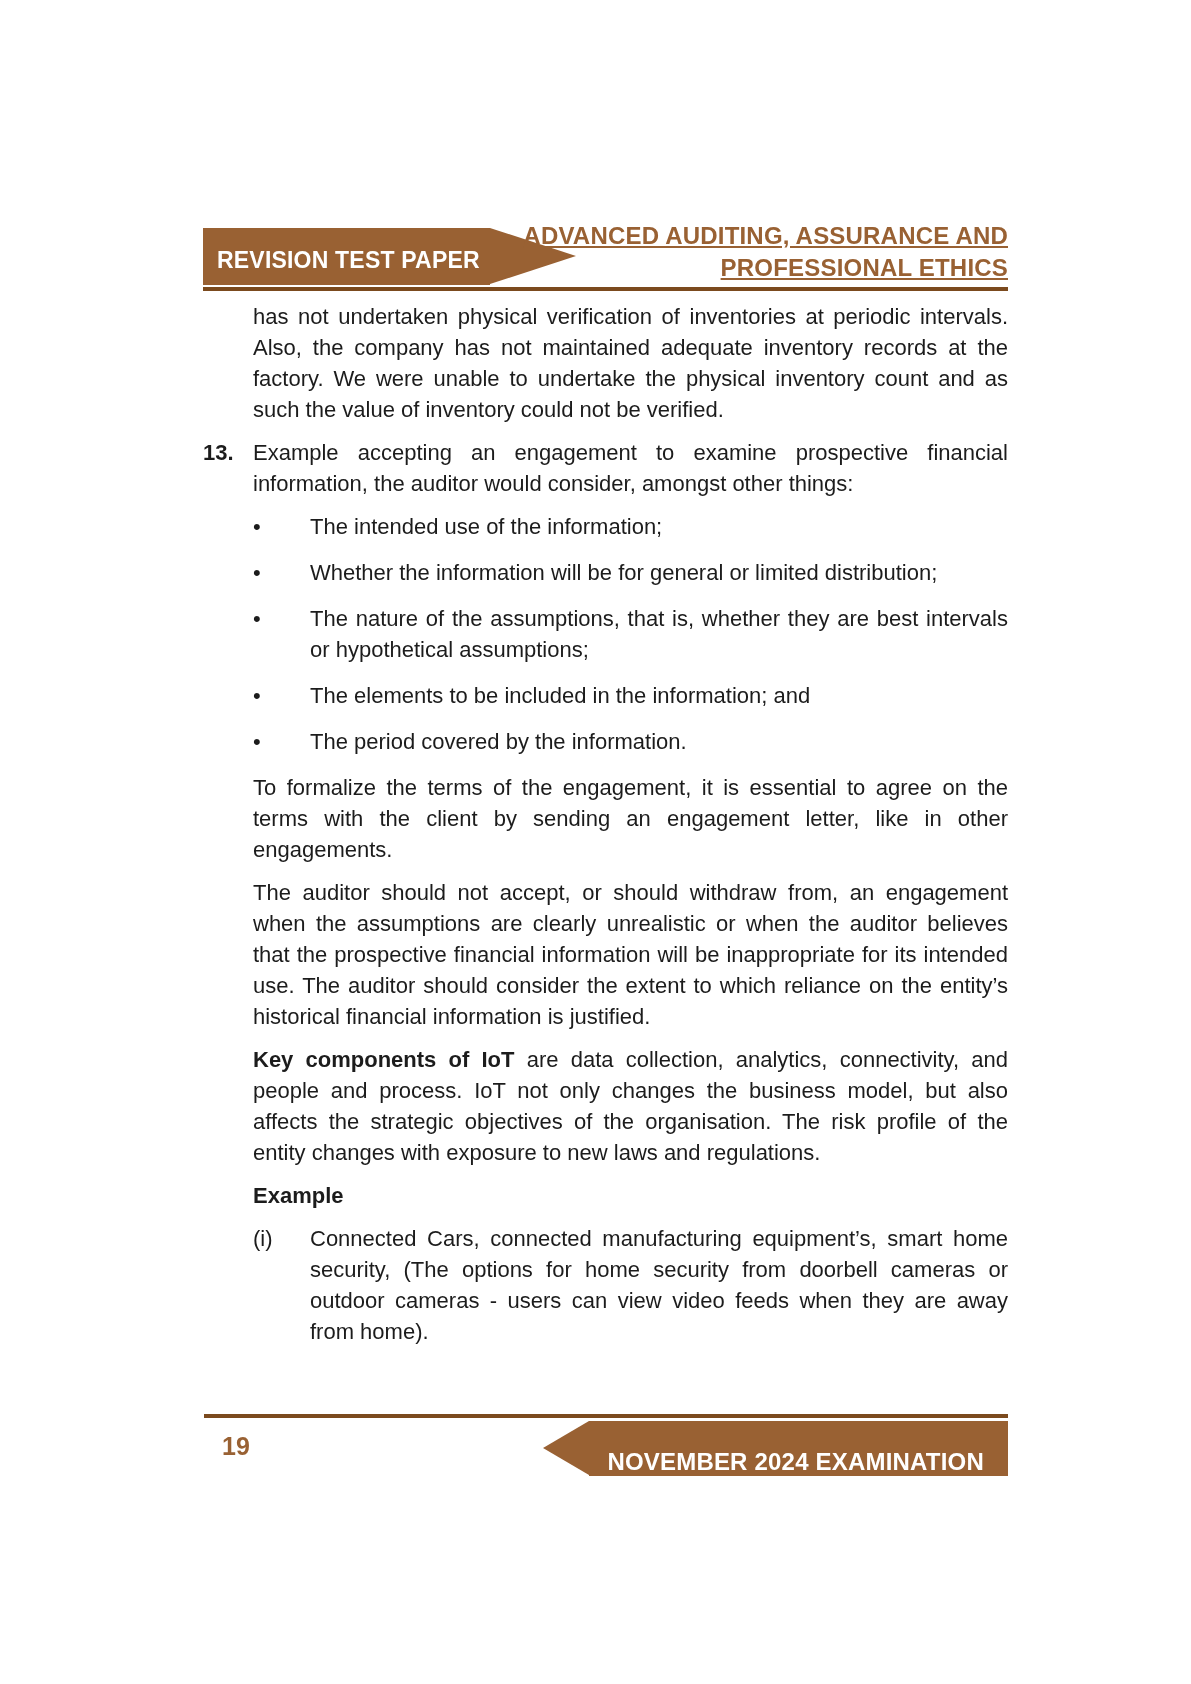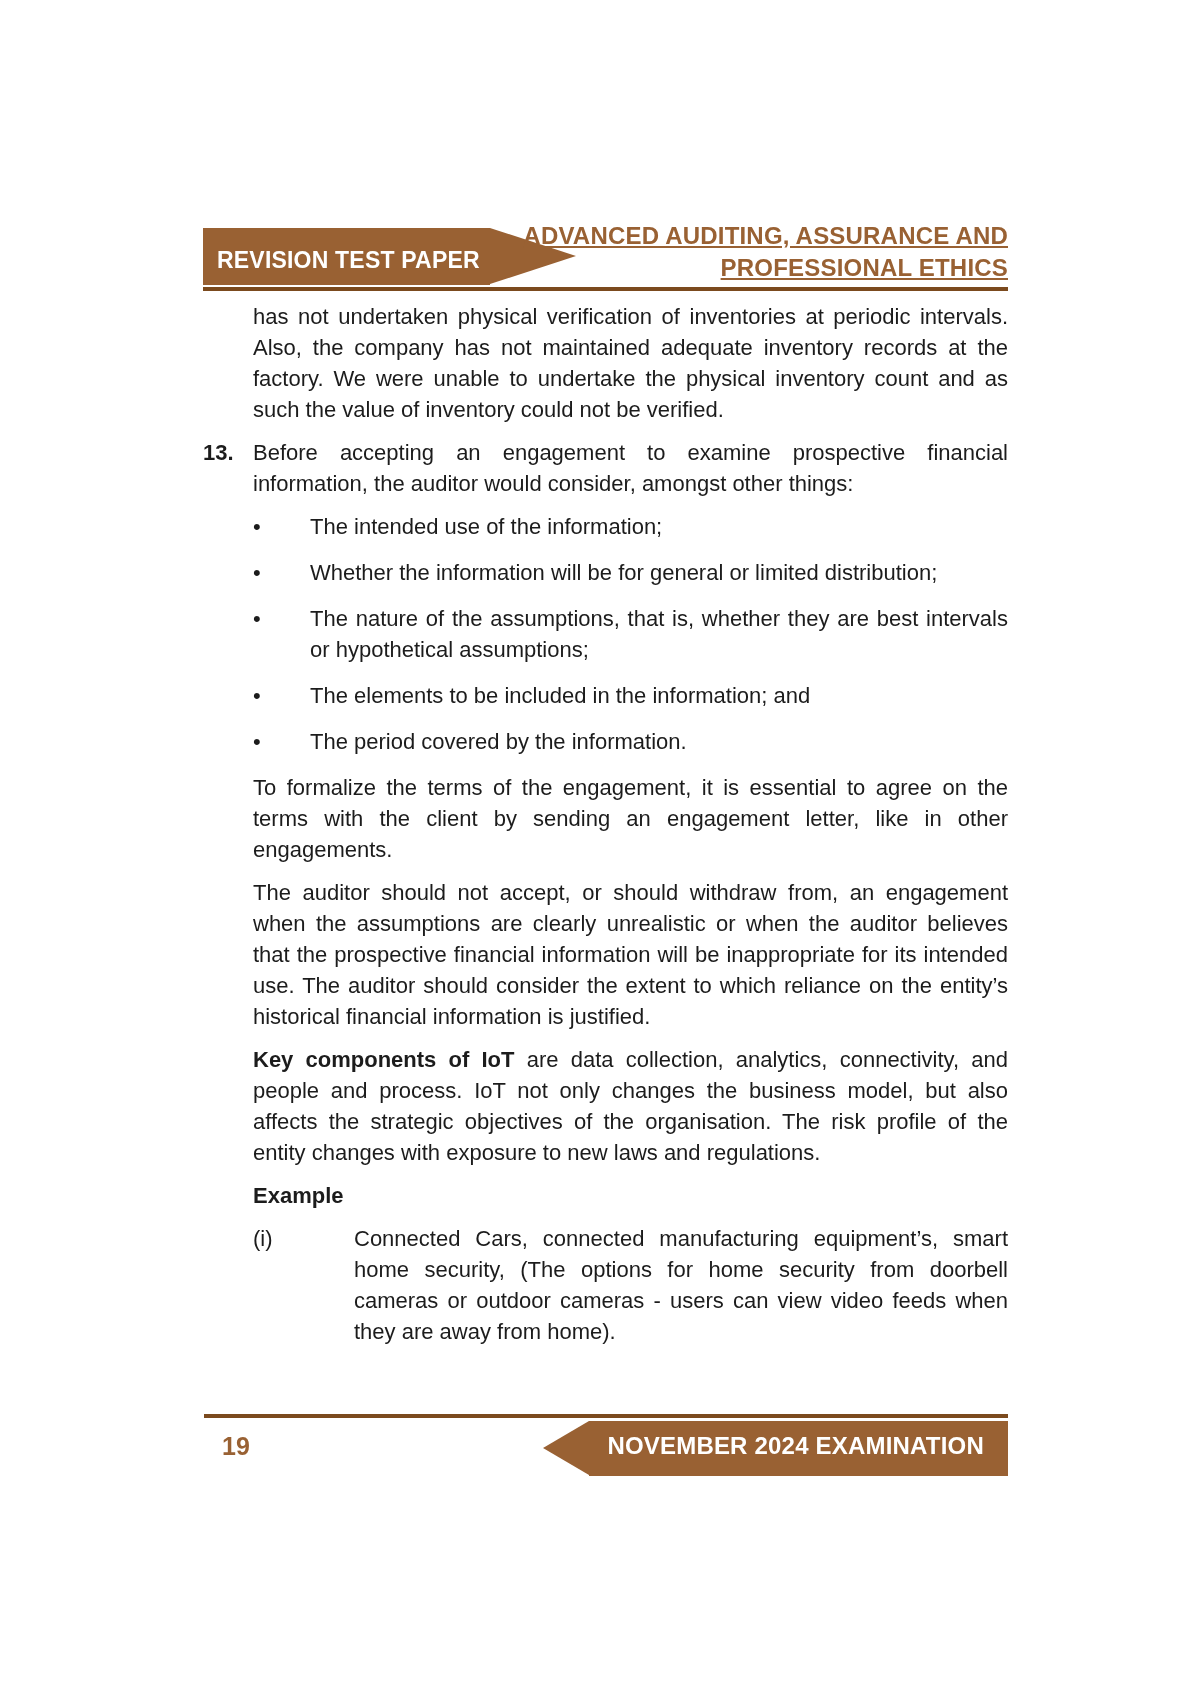--- a/index.html
+++ b/index.html
@@ -82,21 +82,21 @@
   .content p { text-align: justify; }
   .para { margin: 0 0 12px 50px; }
   .numbered { display: flex; margin-bottom: 12px; }
   .num { flex: 0 0 50px; font-weight: 700; }
   .numbered .body-text { flex: 1; }
   .bullet-row { display: flex; margin: 0 0 15px 50px; }
   .bullet-marker { flex: 0 0 57px; }
   .bullet-row p { flex: 1; }
   .roman-row { display: flex; margin: 0 0 12px 50px; }
   .roman-marker { flex: 0 0 57px; }
-  .roman-row p { flex: 1; margin-left: 44px; }
+  .roman-row p { flex: 1; }
   .bold { font-weight: 700; }
   strong { font-weight: 700; }
 
   
   .footer-rule {
     position: absolute;
     left: 204px;
     right: 183px;
     top: 1414px;
     height: 4px;
@@ -120,22 +120,22 @@
   }
   .footer-arrow {
     width: 0; height: 0;
     border-top: 27.5px solid transparent;
     border-bottom: 27.5px solid transparent;
     border-right: 46px solid var(--accent-brown);
   }
   .footer-banner-rect {
     background: var(--accent-brown);
     display: flex;
-    align-items: center;
-    padding: 0 24px 6px 18px;
+    align-items: flex-end;
+    padding: 0 24px 0 18px;
   }
   .footer-banner-text {
     color: #ffffff;
     font-weight: 700;
     font-size: 24px;
     white-space: nowrap;
     letter-spacing: 0.2px;
   }
 </style>
 </head>
@@ -154,21 +154,21 @@
     <div>PROFESSIONAL ETHICS</div>
   </div>
   <div class="header-rule"></div>
 
   <main class="content">
 
     <p class="para">has not undertaken physical verification of inventories at periodic intervals. Also, the company has not maintained adequate inventory records at the factory. We were unable to undertake the physical inventory count and as such the value of inventory could not be verified.</p>
 
     <div class="numbered">
       <span class="num">13.</span>
-      <p class="body-text">Before accepting an engagement to examine prospective financial information, the auditor would consider, amongst other things:</p>
+      <p class="body-text">Example accepting an engagement to examine prospective financial information, the auditor would consider, amongst other things:</p>
     </div>
 
     <div class="bullet-row">
       <span class="bullet-marker">•</span>
       <p>The intended use of the information;</p>
     </div>
     <div class="bullet-row">
       <span class="bullet-marker">•</span>
       <p>Whether the information will be for general or limited distribution;</p>
     </div>

